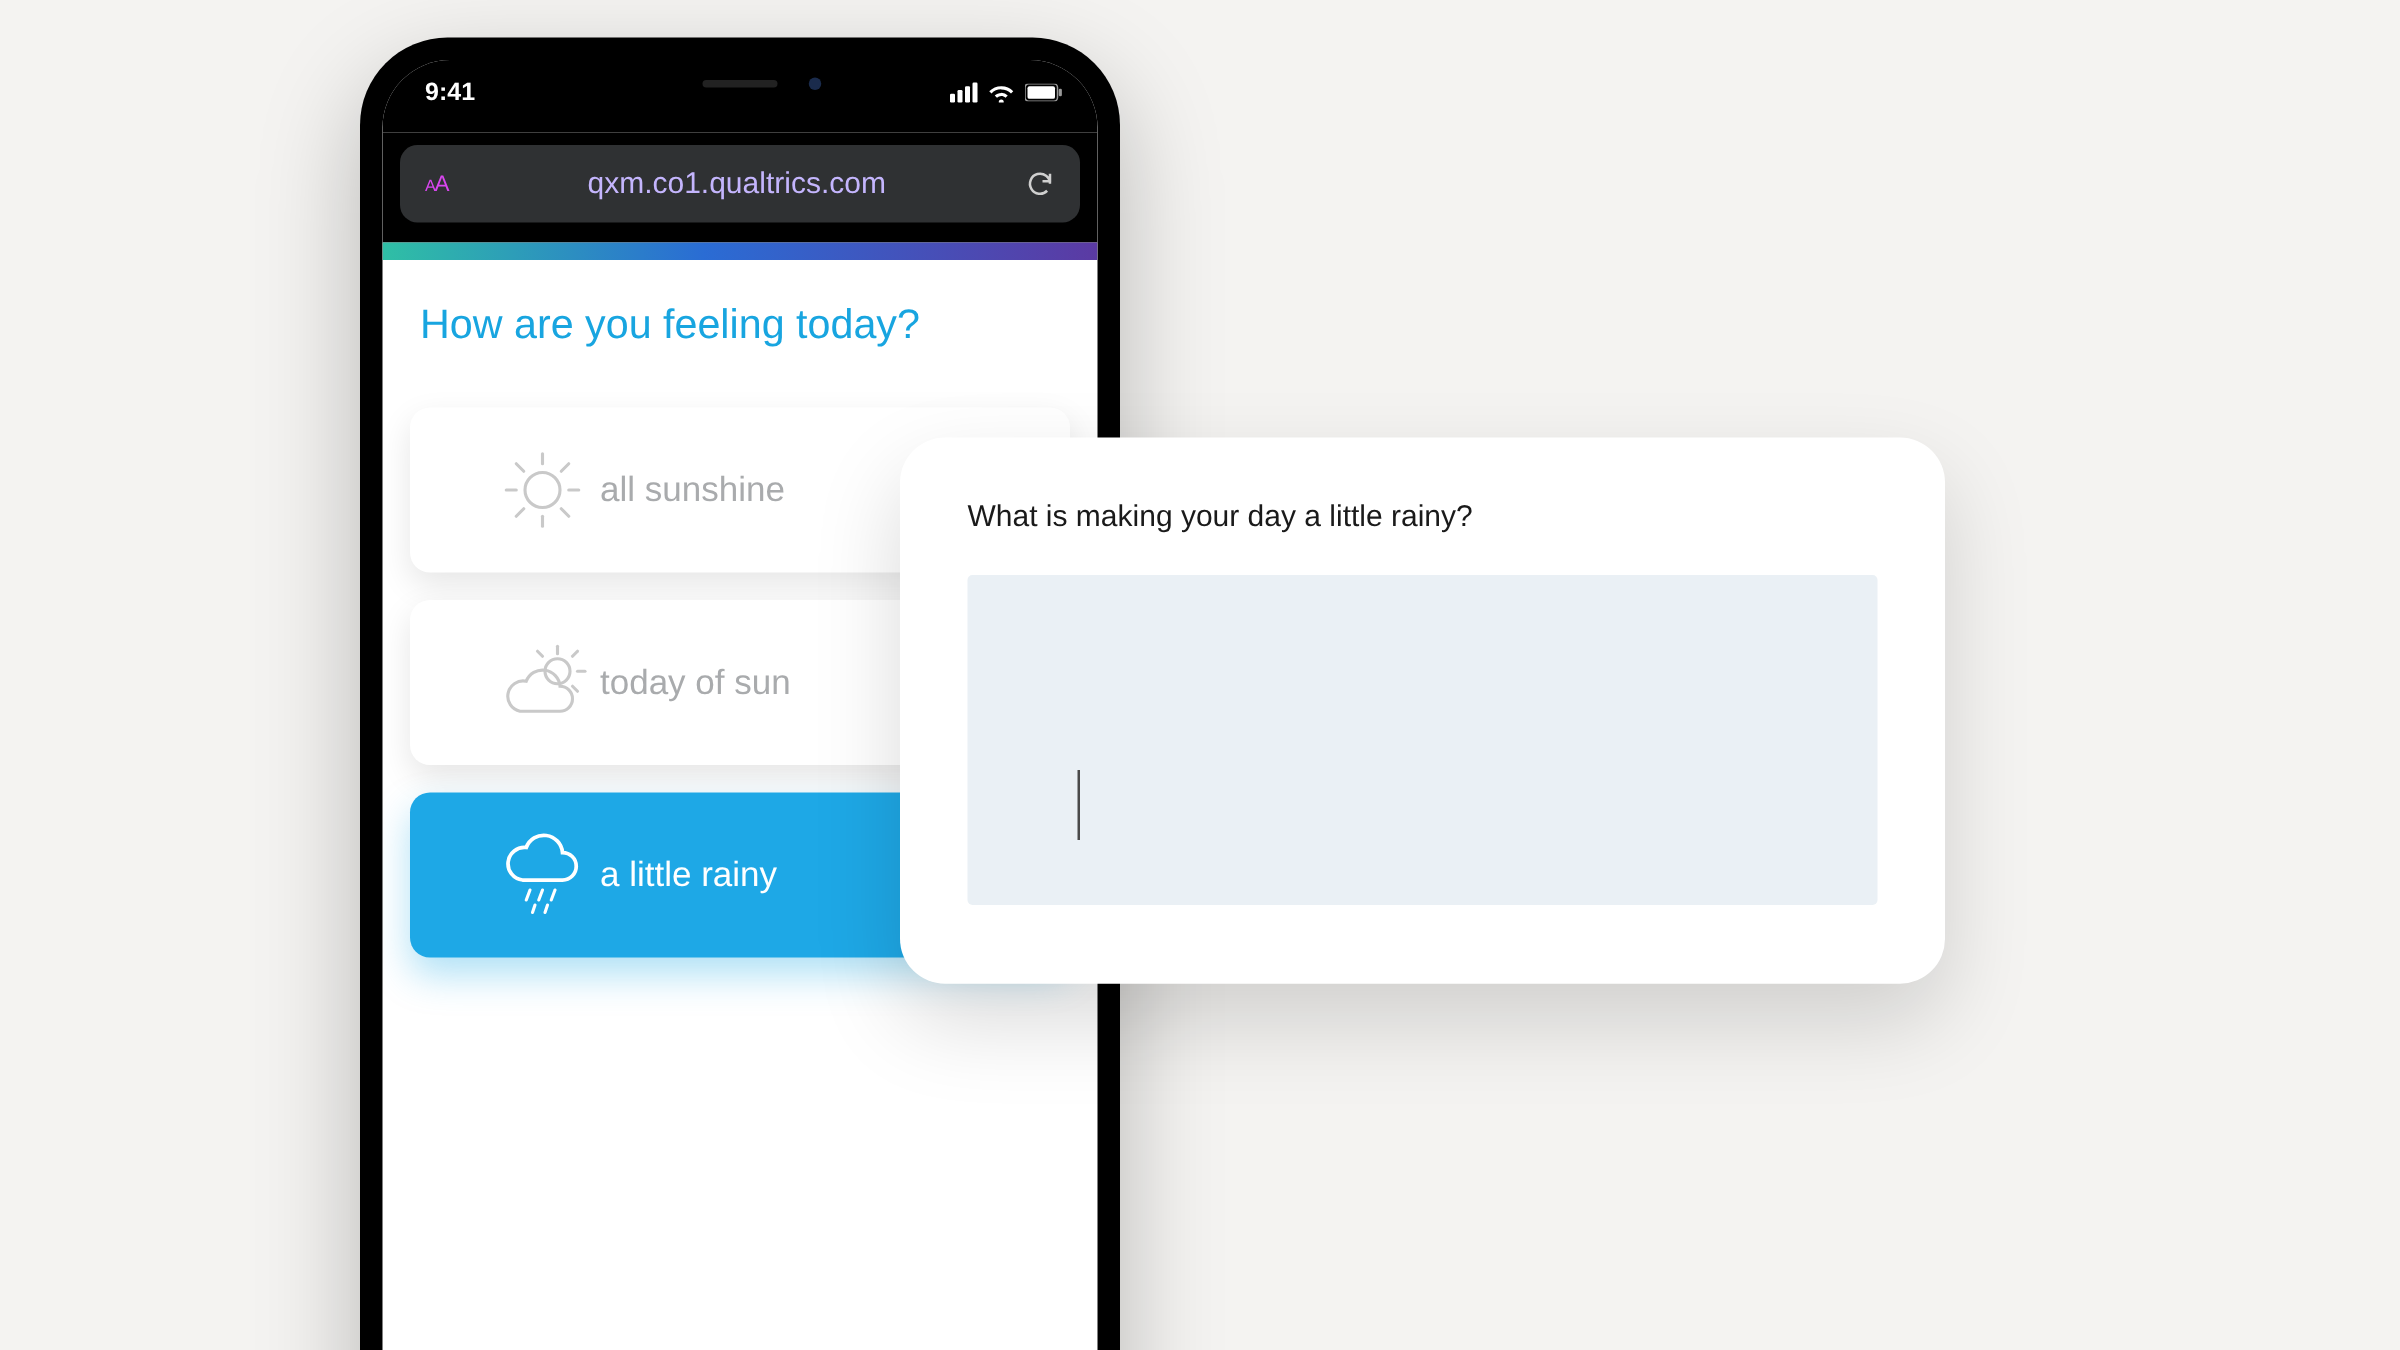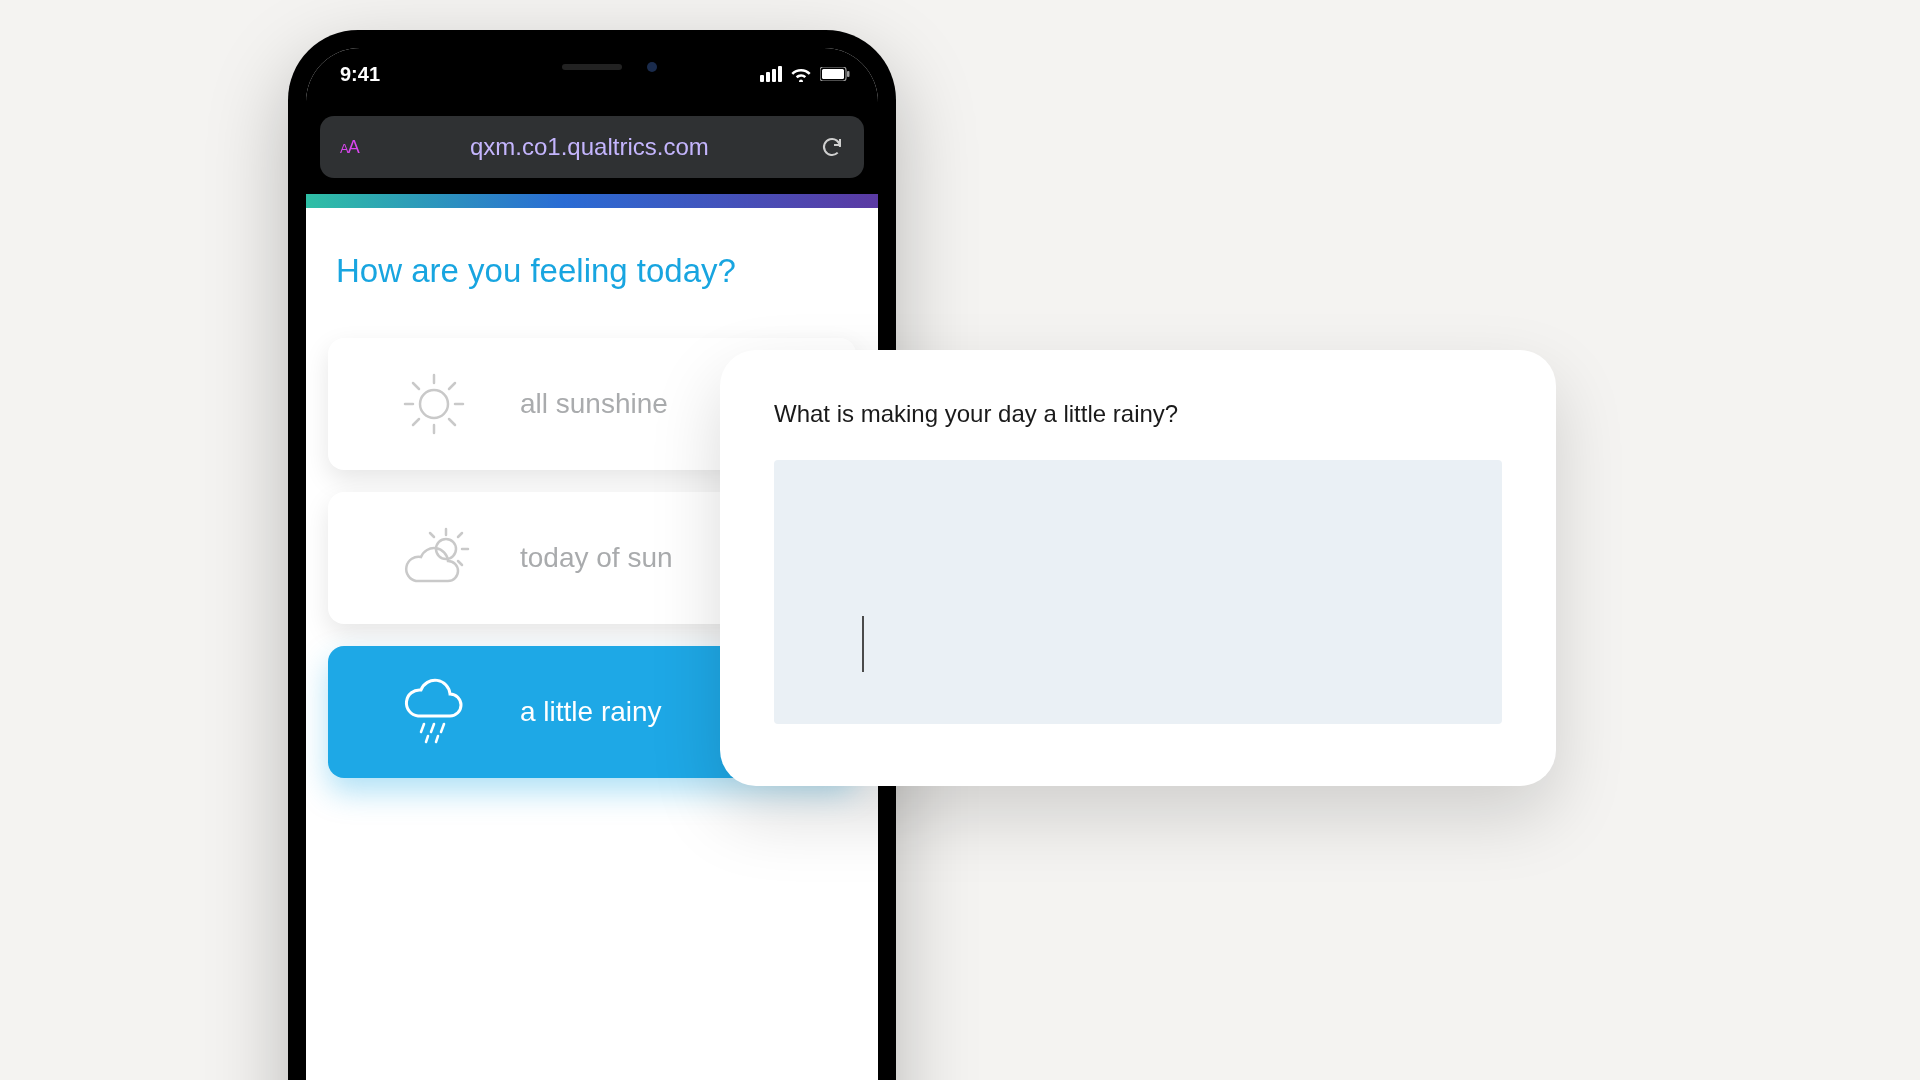--- a/index.html
+++ b/index.html
@@ -102,40 +102,38 @@
   }
   .reload-icon svg { display:block; }
 
   .gradient-bar {
     height: 14px;
     background: linear-gradient(90deg, #2fbfa5 0%, #2a6cd4 45%, #5b3aa3 100%);
   }
 
   .survey {
     padding: 32px 22px 0 22px;
-    margin-top: 12px;
   }
   .question-title {
     color: #18a5e0;
     font-size: 33px;
     font-weight: 400;
     margin-bottom: 48px;
     padding-left: 8px;
   }
 
   .option {
     background: #fff;
     border-radius: 16px;
     height: 132px;
     margin-bottom: 22px;
     box-shadow: 0 10px 26px rgba(0,0,0,0.10);
     display:flex;
     align-items:center;
     padding-left: 60px;
-    gap: 40px;
     cursor: pointer;
   }
   .option .icon { width: 92px; display:flex; justify-content:center; }
   .option .label {
     font-size: 28px;
     color: #a9abad;
   }
   .option.selected {
     background: #1ea8e6;
     box-shadow: 0 14px 30px rgba(30,168,230,0.35);

